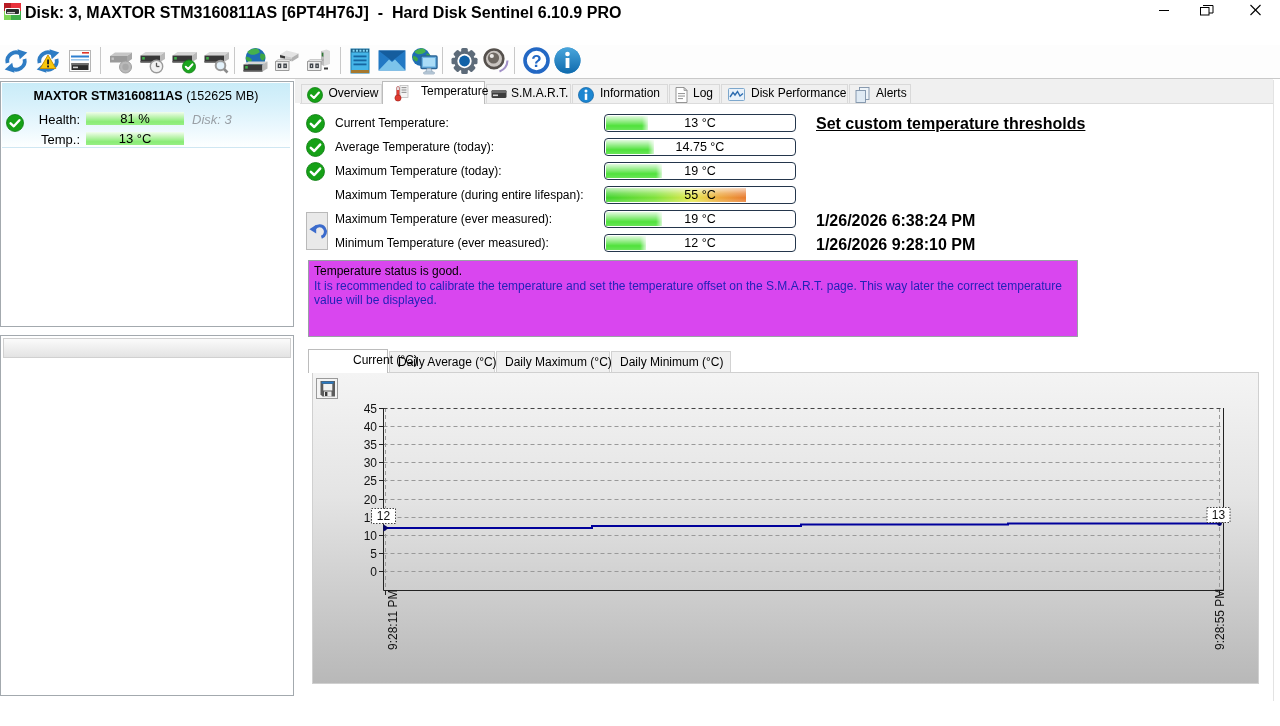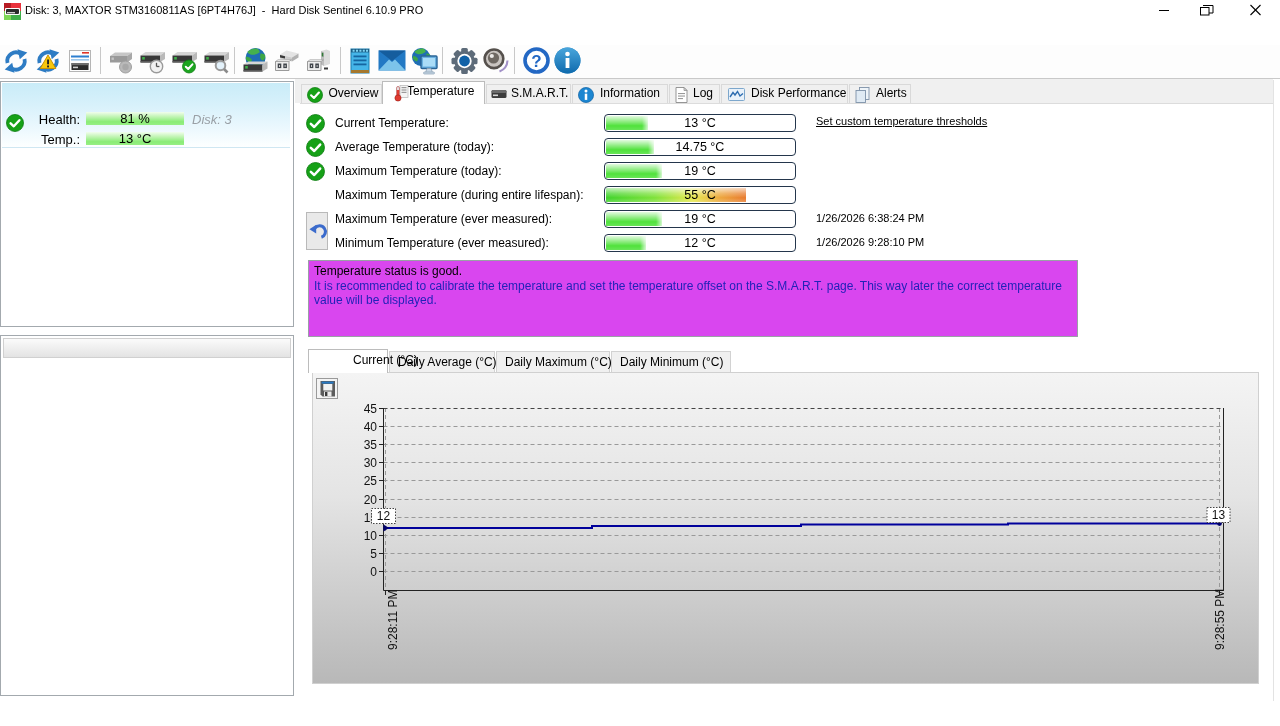--- a/index.html
+++ b/index.html
@@ -1,20 +1,20 @@
 <!DOCTYPE html>
 <html><head>
 <meta charset="utf-8">
 <style>
   * { margin:0; padding:0; box-sizing:border-box; }
   html,body { width:1280px; height:726px; overflow:hidden; background:#fff;
     font-family:"Liberation Sans", sans-serif; }
   .abs { position:absolute; }
   #page { position:relative; width:1280px; height:726px; }
-  .t12 { font-size:11px; color:#000; }
+  .t12 { font-size:16px; color:#000;font-weight:bold; }
   .tab { background:#f0f0f0; border:1px solid #d9d9d9; border-bottom:none; line-height:17px; }
   .tabsel { background:#fff; border:1px solid #bcbcbc; border-bottom:none; line-height:19px; z-index:3; }
   .svgi { position:absolute; }
   .ctab { position:absolute; background:#f0f0f0; border:1px solid #d2d2d2; border-bottom:none; line-height:20px; font-size:12px; white-space:nowrap; }
   .ctabsel { position:absolute; background:#fff; border:1px solid #bcbcbc; border-bottom:none; line-height:21px; font-size:12px; z-index:3; white-space:nowrap; }
   .row-label { position:absolute; font-size:12px; }
   .bar { position:absolute; left:604px; width:192px; height:18px; border:1px solid #24364c; border-radius:4px; background:#fff; overflow:hidden; }
   .barfill { position:absolute; left:1px; top:1px; bottom:1px;
      background:linear-gradient(to right, rgba(255,255,255,0) calc(100% - 6px), rgba(255,255,255,0.75)),
        linear-gradient(to bottom, rgba(255,255,255,0.85), rgba(255,255,255,0.45) 35%, rgba(255,255,255,0.05) 70%, rgba(255,255,255,0.18) 100%), #47e032; }
@@ -231,20 +231,22 @@
       <rect x="11.6" y="11" width="3.8" height="10" fill="#fff"></rect>
       <circle cx="13.5" cy="7" r="2.3" fill="#fff"></circle>
     </svg>
   </div>
 
   <div class="abs" style="left:0;top:81px;width:294px;height:246px;background:#fff;border:1px solid #a3a9ae;">
 
     <div class="abs" style="left:1px;top:1px;width:288px;height:65px;
         background:linear-gradient(to bottom,#c9ecf8 0%,#d8f1fb 35%,#eef9fe 75%,#fdffff 100%);
         border-bottom:1px solid #cfe7f2;">
+      <div class="abs" style="left:0;top:6px;width:100%;text-align:center;font-size:12.5px;">
+        <b>MAXTOR STM3160811AS</b> (152625 MB)</div>
       <svg class="abs" style="left:4px;top:31px" width="18" height="18" viewBox="0 0 18 18">
         <circle cx="9" cy="9" r="8.5" fill="#16a117" stroke="#0c7c10" stroke-width="0.8"></circle>
         <path d="M4.6 9.3 L7.8 12.3 L13.4 6.2" fill="none" stroke="#fff" stroke-width="2.4" stroke-linecap="round" stroke-linejoin="round"></path>
       </svg>
       <div class="abs" style="left:0;top:29px;width:78px;text-align:right;font-size:13px;">Health:</div>
       <div class="abs" style="left:84px;top:29px;width:98px;height:13px;text-align:center;font-size:13px;line-height:13px;
           background:linear-gradient(to bottom,#f1fdee 0%,#c9f6bd 30%,#8aec76 75%,#97ef85 100%);">81 %</div>
       <div class="abs" style="left:190px;top:29px;font-size:13px;font-style:italic;color:#9aa0a6;">Disk: 3</div>
       <div class="abs" style="left:0;top:49px;width:78px;text-align:right;font-size:13px;">Temp.:</div>
       <div class="abs" style="left:84px;top:49px;width:98px;height:13px;text-align:center;font-size:13px;line-height:13px;
@@ -269,21 +271,21 @@
     <div class="abs tabsel" style="left:82px;top:1px;width:103px;height:23px;">
       <svg class="svgi" style="left:11px;top:3px" width="15" height="17" viewBox="0 0 15 17">
         <rect x="6" y="0.5" width="8" height="12" fill="#f4f4f4" stroke="#b5b5b5" stroke-width="0.7"></rect>
         <rect x="7.5" y="2" width="5" height="1.2" fill="#9a9a9a"></rect>
         <rect x="7.5" y="4.4" width="5" height="1.2" fill="#9a9a9a"></rect>
         <rect x="7.5" y="6.8" width="5" height="1.2" fill="#9a9a9a"></rect>
         <rect x="2.6" y="1.5" width="2.8" height="10" rx="1.4" fill="#e9e9e9" stroke="#a33" stroke-width="0.6"></rect>
         <rect x="2.9" y="5" width="2.2" height="7" fill="#e03c32"></rect>
         <circle cx="4" cy="13" r="3.1" fill="#e03c32" stroke="#9e1d16" stroke-width="0.6"></circle>
       </svg>
-      <span style="margin-left:24px;">Temperature</span>
+      <span style="margin-left:38px;">Temperature</span>
     </div>
     <div class="abs tab" style="left:186px;top:4px;width:85px;height:19px;">
       <svg class="svgi" style="left:4px;top:3.5px" width="16" height="11" viewBox="0 0 16 11">
         <rect x="0.5" y="1" width="15" height="8" rx="1.5" fill="#3c3c3c"></rect>
         <rect x="0.5" y="1" width="15" height="3" rx="1.5" fill="#6b6b6b"></rect>
         <rect x="2" y="5.5" width="5" height="1.6" fill="#d9d9d9"></rect>
       </svg>
       <span style="margin-left:24px;">S.M.A.R.T.</span>
     </div>
     <div class="abs tab" style="left:272px;top:4px;width:96px;height:19px;">

